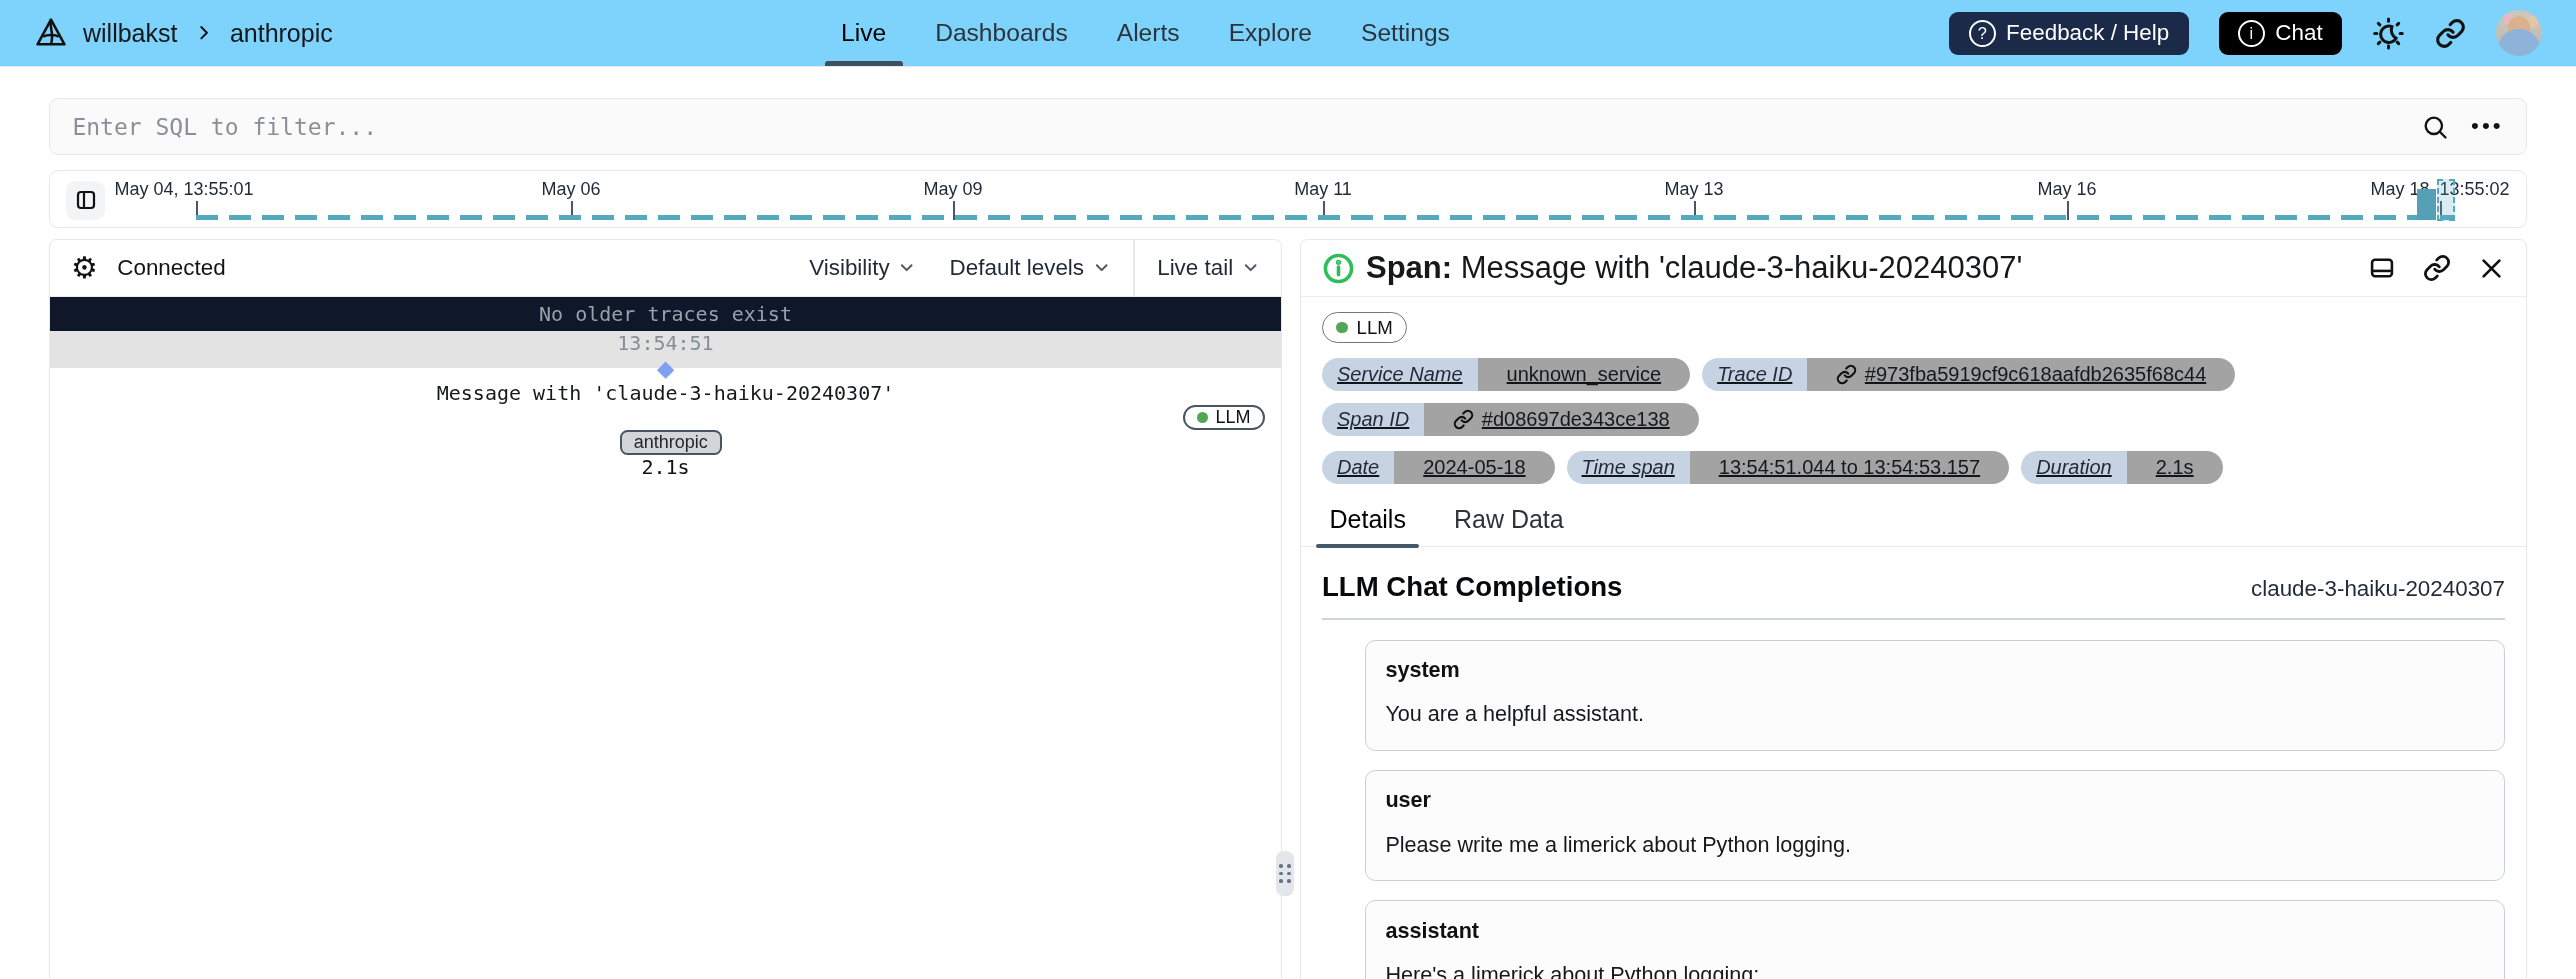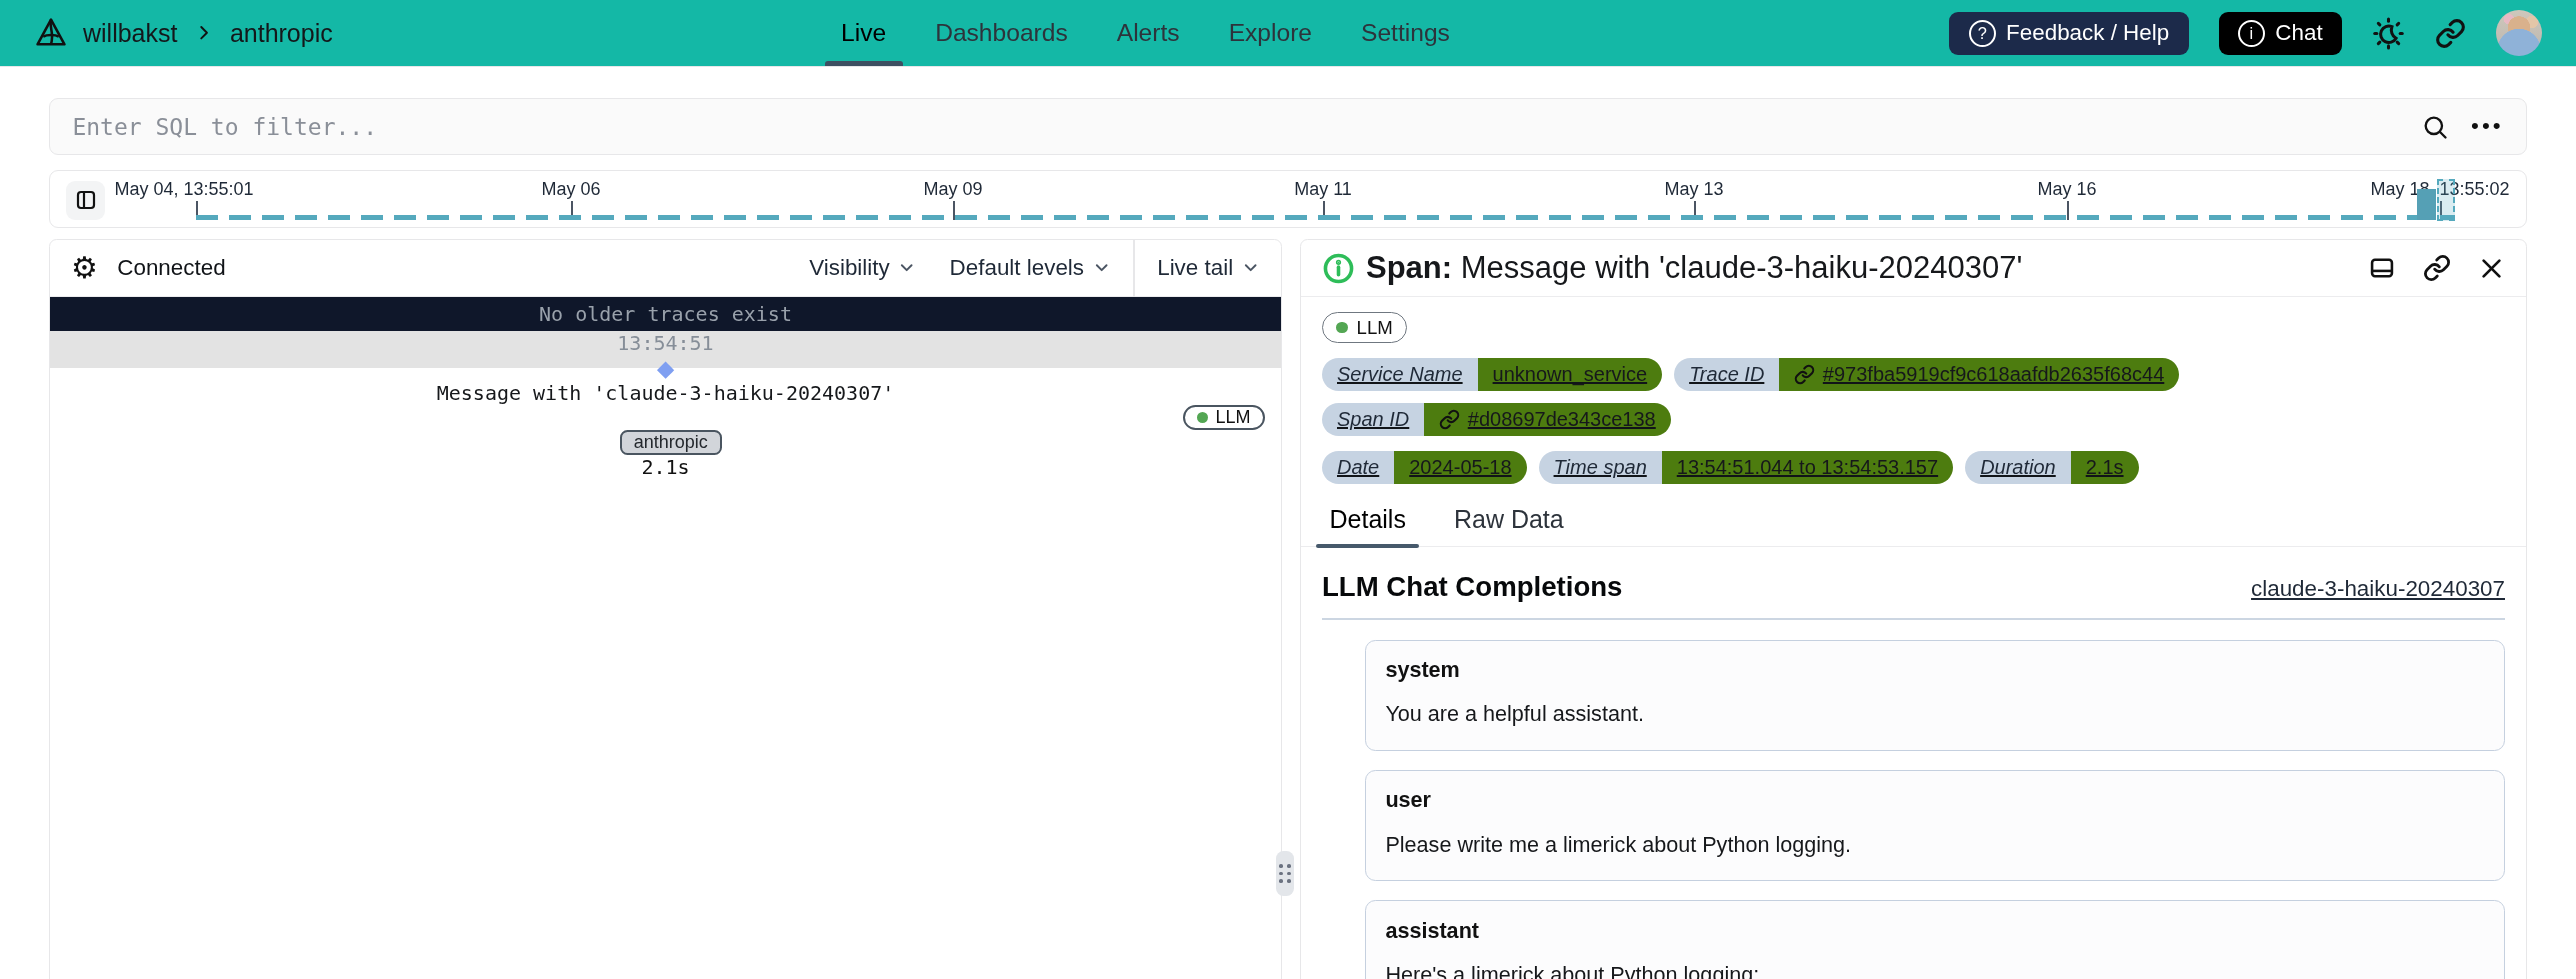--- a/index.html
+++ b/index.html
@@ -3,21 +3,21 @@
 <meta charset="utf-8">
 <style>
   * { margin:0; padding:0; box-sizing:border-box; }
   html,body { width:2576px; height:979px; background:#ffffff; overflow:hidden;
               font-family:"Liberation Sans", sans-serif; color:#111418; }
   svg { display:block; }
   .mono { font-family:"DejaVu Sans Mono", monospace; }
 
   
   .header { position:absolute; left:0; top:0; width:2576px; height:67px;
-            border-bottom:1.5px solid #e7e7e9; background:#14b8a6; }
+            border-bottom:1.5px solid #e7e7e9; background:#7dd3fc; }
   .brand { position:absolute; left:34px; top:0; height:66px; display:flex; align-items:center; gap:15px; }
   .crumb { font-size:25px; color:#14171a; text-decoration:none; }
   .crumb-sep { margin:0 1.5px; }
   .main-nav { position:absolute; left:841px; top:0; height:66px; display:flex; align-items:center; gap:49px; }
   .nav-item { position:relative; font-size:24.6px; color:#2d333b; text-decoration:none; height:66px;
               display:flex; align-items:center; }
   .nav-item.active { color:#000; }
   .nav-item.active::after { content:""; position:absolute; left:-16.4px; right:-16.4px; bottom:0;
               height:5.2px; background:#3d4f61; border-radius:3px 3px 0 0; }
   .header-right { position:absolute; right:34px; top:0; height:66px; display:flex; align-items:center; gap:30px; }
@@ -102,32 +102,32 @@
   .span-title b { font-weight:bold; }
   .sp-icons { margin-left:auto; display:flex; align-items:center; gap:27px; }
   .span-body { padding:15px 21px 0 21px; }
   .llm-pill { display:inline-flex; align-items:center; gap:9px; height:31px; padding:0 13.4px;
               border:1.5px solid #6f7780; border-radius:745px; background:#fff; font-size:18.6px; color:#111; }
   .meta-row { display:flex; gap:12px; margin-top:15px; flex-wrap:wrap;text-decoration:underline; }
   .meta-pill { display:flex; align-items:stretch; border-radius:745px; overflow:hidden;
                font-size:20px; height:33px; }
   .meta-label { background:#c6d3e2; color:#1f2937; font-style:italic; display:flex;
                 align-items:center; padding:0 15px; }
-  .meta-value { background:#4d7c0f; color:#16181b; display:flex; align-items:center;
-                gap:7.5px; padding:0 15px; }
+  .meta-value { background:#a3a3a3; color:#16181b; display:flex; align-items:center;
+                gap:7.5px; padding:0 29px; }
   .tabs { display:flex; gap:33px; margin-top:21px; border-bottom:1.5px solid #ececee;
           margin-left:-21px; margin-right:-21px; padding-left:21px; }
   .tab { position:relative; font-size:25px; color:#2d333b; padding:0 7.5px 12px 7.5px;
          background:none; border:none; cursor:pointer; }
   .tab.active { color:#000; }
   .tab.active::after { content:""; position:absolute; left:-6px; right:-6px; bottom:-1.5px;
          height:3.7px; background:#46596b; border-radius:2.2px; }
   .section-head { display:flex; align-items:baseline; justify-content:space-between; margin-top:24px; }
   .section-title { font-size:27.6px; font-weight:bold; color:#07090b; }
-  .section-model { font-size:22.4px; color:#1f2937;text-decoration:underline; }
+  .section-model { font-size:22.4px; color:#1f2937; }
   .section-rule { height:2.2px; background:#ccd6e2; margin-top:15px; }
   .msg-card { border:1.5px solid #c5d0df; border-radius:10.4px; background:#fcfcfd;
               margin-top:19.4px; padding:16.4px 19.4px 21px 19.4px;margin-left:43px; }
   .msg-role { font-size:21.6px; font-weight:bold; color:#111; }
   .msg-p { font-size:21.6px; color:#16181b; margin-top:16.4px; line-height:1.35; }
 </style>
 </head>
 <body>
 
 <div class="header">

